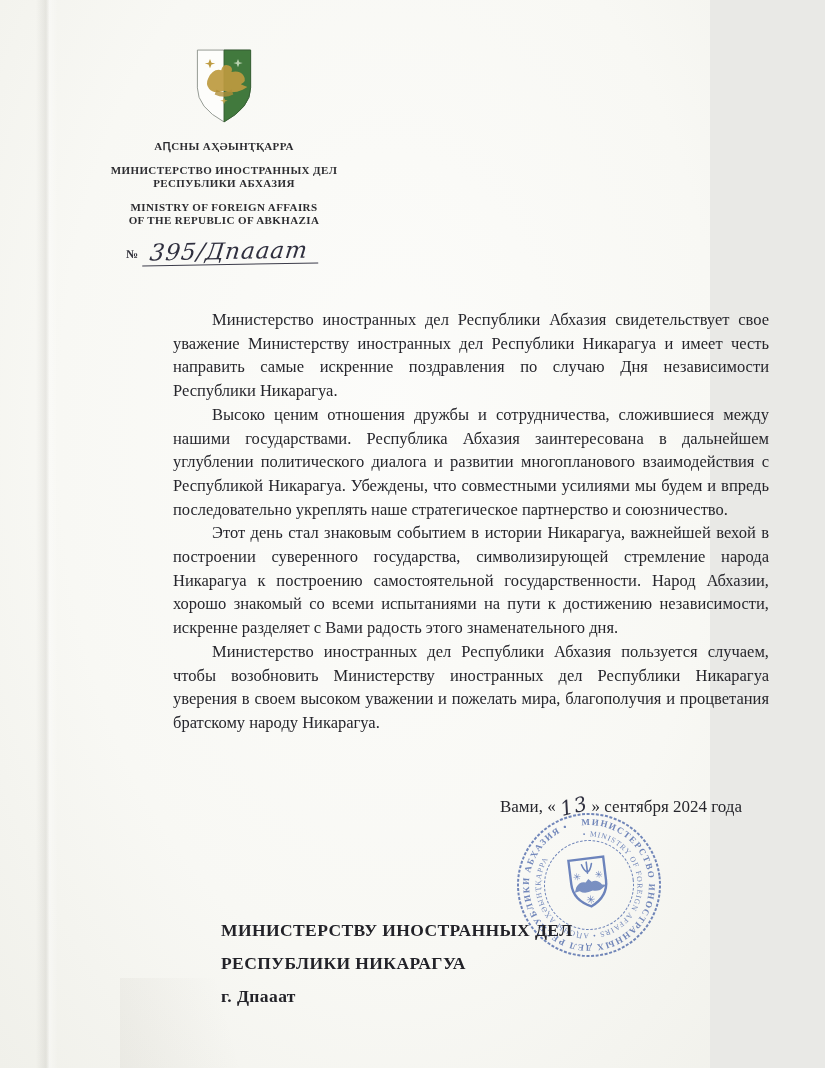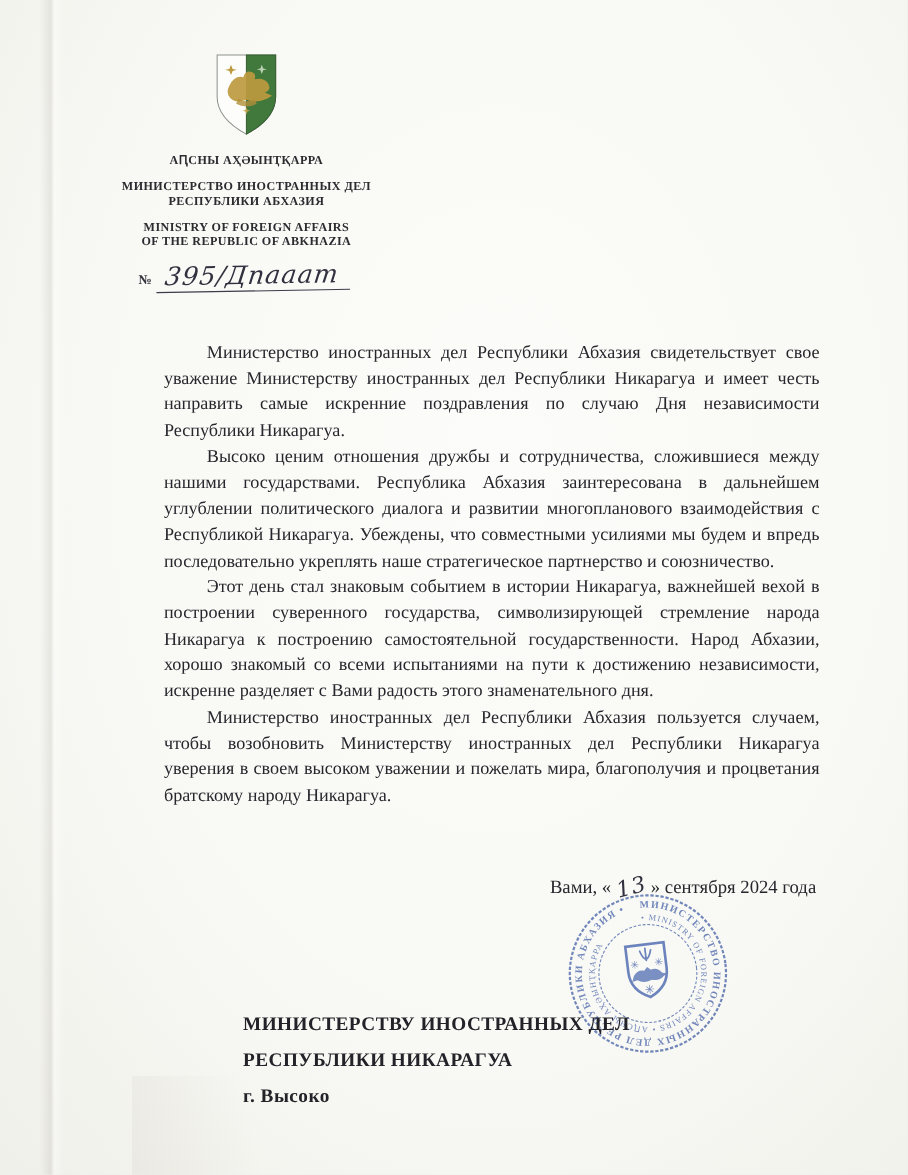--- a/index.html
+++ b/index.html
@@ -1,18 +1,18 @@
 <!DOCTYPE html>
 <html><head>
 <meta charset="utf-8">
 <style>
   html,body{margin:0;padding:0;}
   body{width:825px;height:1068px;overflow:hidden;background:#e9e9e6;}
   .page{
-    position:relative;width:825px;height:1068px;
+    position:relative;width:710px;height:1068px;
     background:
       radial-gradient(ellipse at 55% 40%, #fcfcfa 0%, #f8f8f4 60%, #f0f0ea 100%);
     font-family:"Liberation Serif","DejaVu Serif",serif;
     color:#24242a;
   }
   
   .crease{
     position:absolute;left:36px;top:0;width:22px;height:100%;
     background:linear-gradient(90deg, rgba(0,0,0,0) 0%, rgba(90,85,75,0.10) 45%, rgba(255,255,255,0.35) 62%, rgba(0,0,0,0) 100%);
     pointer-events:none;
@@ -38,21 +38,21 @@
     text-align:left;padding-left:8px;
   }
   .hand{
     font-family:"DejaVu Serif","Liberation Serif",serif;
     font-style:italic;color:#30303f;
   }
   .ref-num{font-size:23px;line-height:26px;letter-spacing:1px;transform:skewX(-8deg);display:inline-block;}
 
   
   .body-text{
-    position:absolute;left:149px;top:308px;width:596px;
+    position:absolute;left:173px;top:308px;width:596px;
     font-size:16.5px;line-height:23.7px;text-align:justify;color:#26262c;
   }
   .body-text p{margin:0;text-indent:39px;}
 
   
   .dateline{
     position:absolute;left:420px;top:797px;width:322px;
     font-size:17px;text-align:right;white-space:nowrap;color:#26262c;
   }
   .date-day{
@@ -142,15 +142,15 @@
       <text x="64" y="69" font-size="9.5" fill="#4f6db8" text-anchor="middle">✳</text>
       <text x="86" y="69" font-size="9.5" fill="#4f6db8" text-anchor="middle">✳</text>
       <path d="M62,76 q4,-6 10,-4 l3,-3 3,3 q6,-2 10,4 l5,1 -4,2 q-4,4 -11,2 q-8,3 -13,-1 l-5,1 z" fill="#4f6db8" opacity="0.9"></path>
       <text x="75" y="93.5" font-size="11" fill="#4f6db8" text-anchor="middle">✳</text>
     </g>
   </svg>
 
   <div class="recipient">
     <div class="r-line">МИНИСТЕРСТВУ ИНОСТРАННЫХ ДЕЛ</div>
     <div class="r-line">РЕСПУБЛИКИ НИКАРАГУА</div>
-    <div class="r-line">г. Высоко</div>
+    <div class="r-line">г. Дпаaат</div>
   </div>
 </div>
 
 </body></html>

